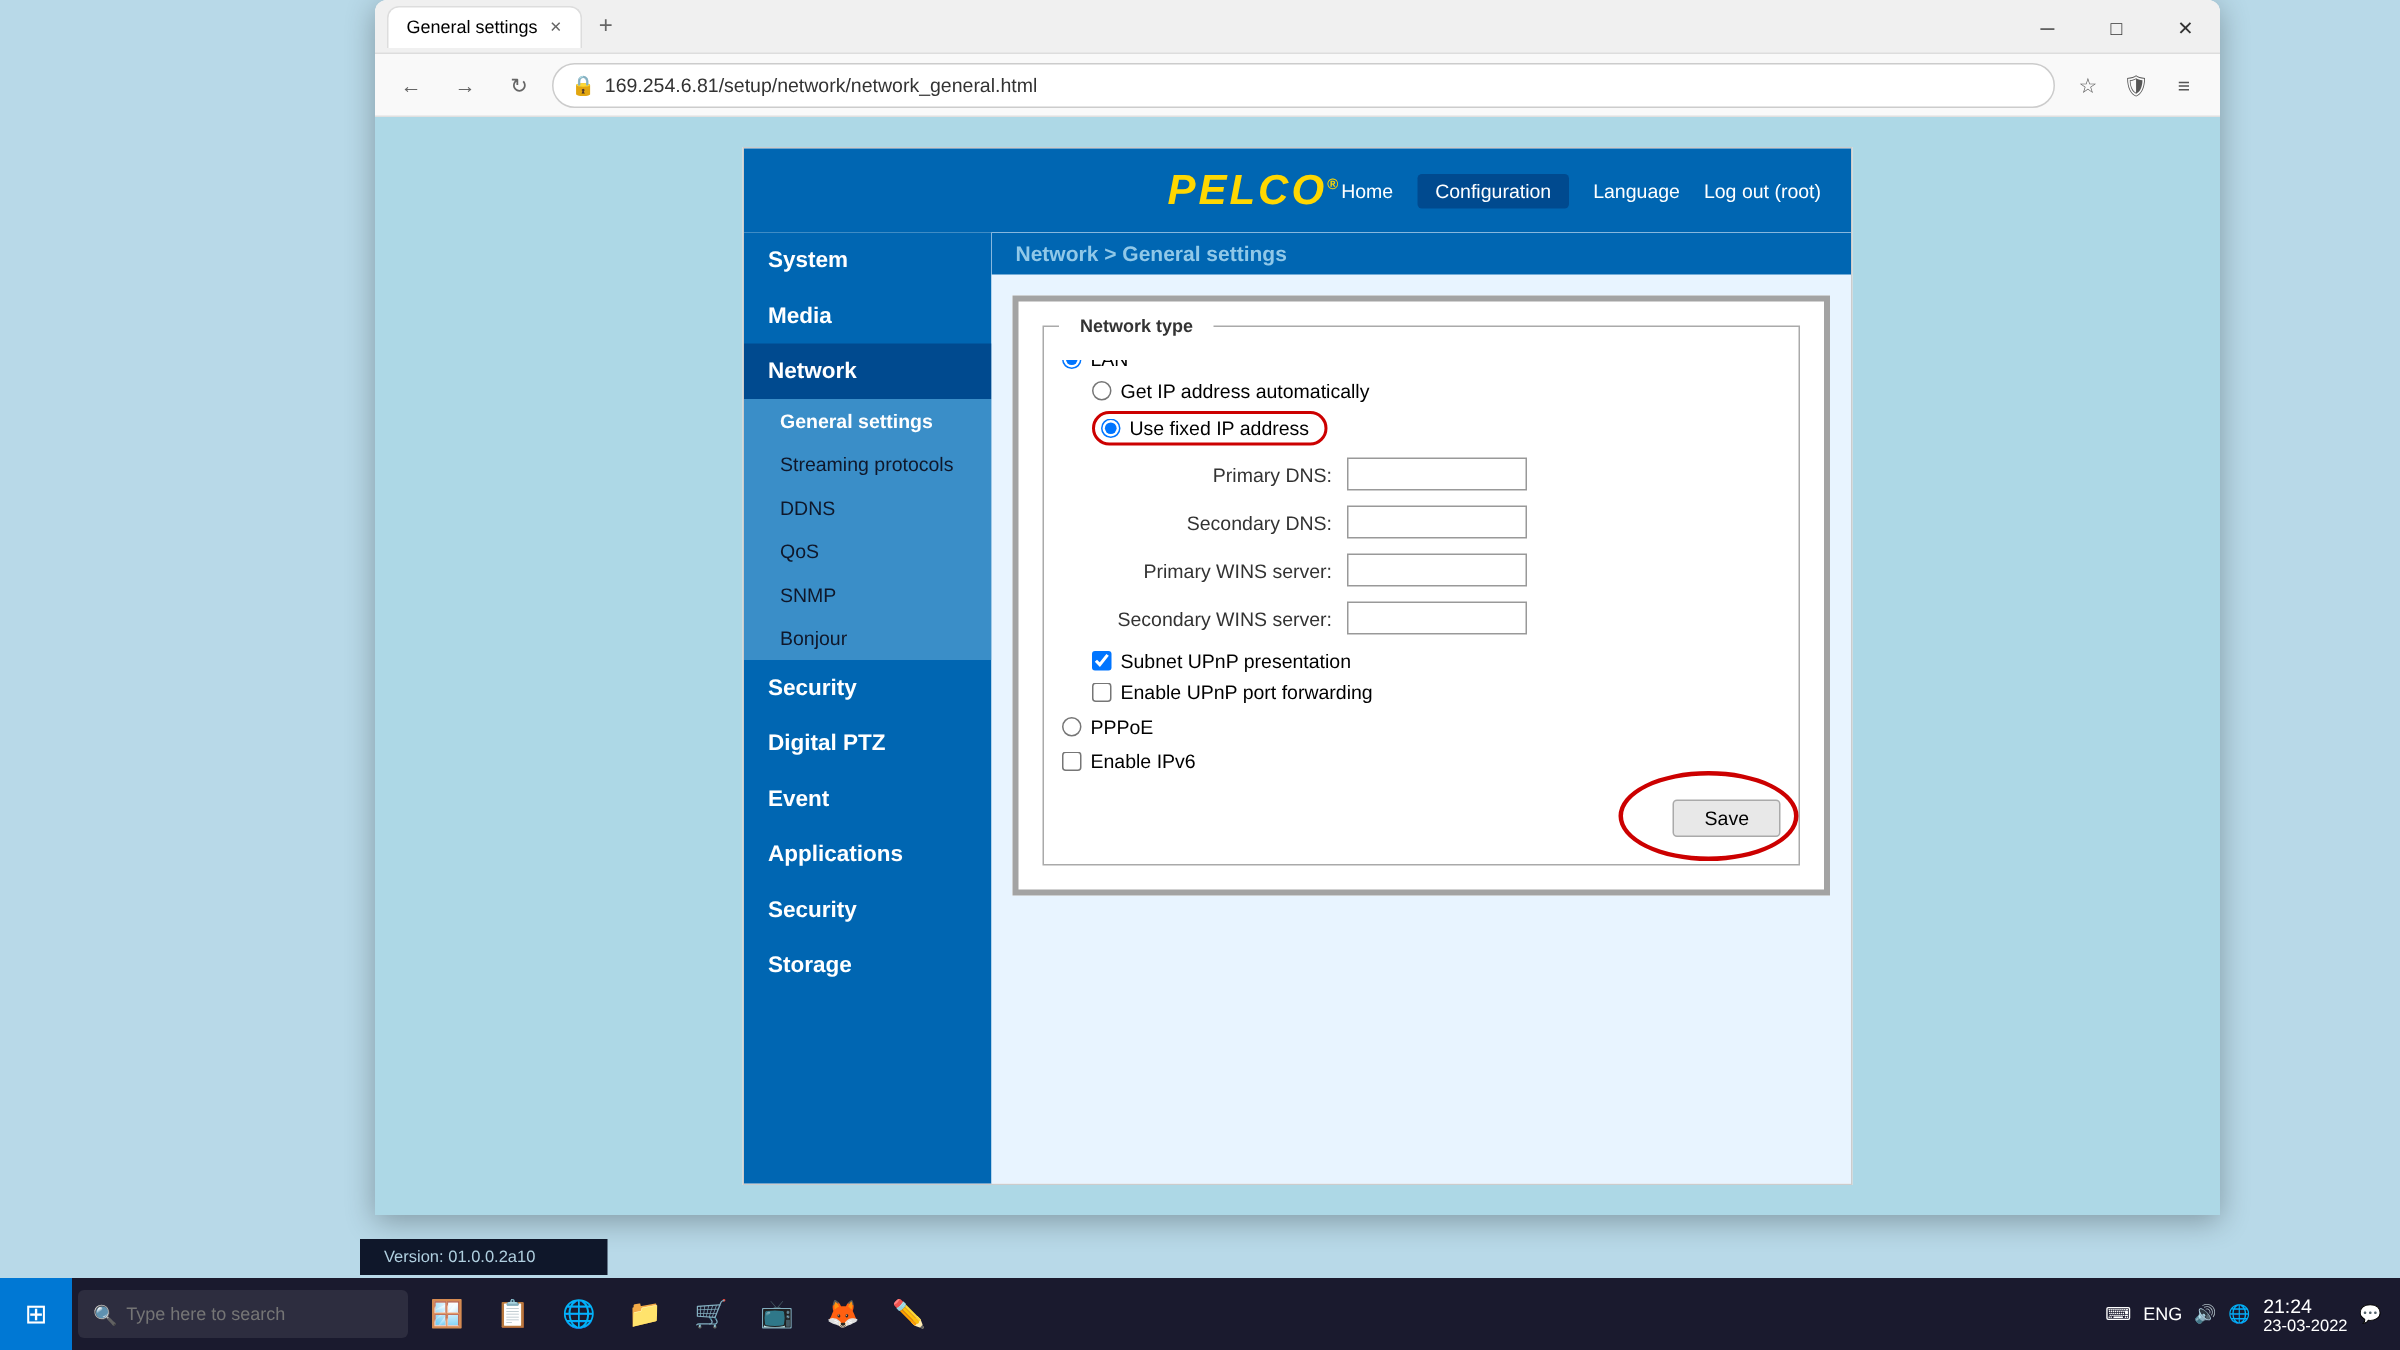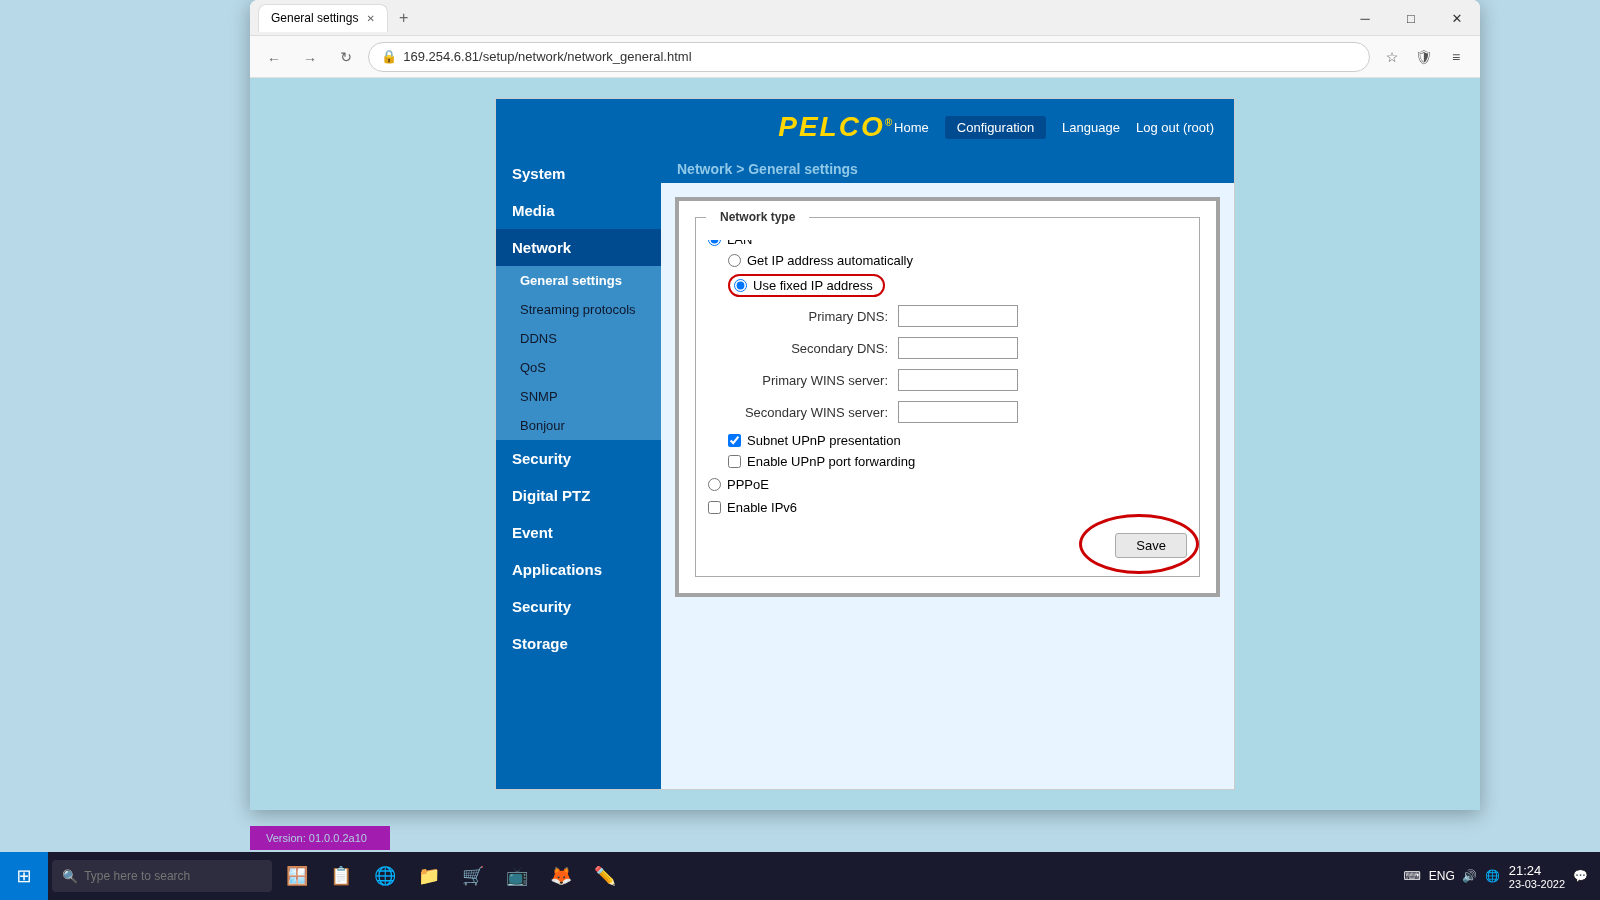--- a/index.html
+++ b/index.html
@@ -572,21 +572,21 @@
               </div>
             </div>
           </div>
         </div>
       </div>
 
     </div>
   </div>
 </div>
 
-<div style="position:absolute;bottom:50px;left:250px;color:#b0cfdf;font-size:11px;padding:6px 16px;background:#a21caf;width:140px;">Version: 01.0.0.2a10</div>
+<div style="position:absolute;bottom:50px;left:240px;color:#b0cfdf;font-size:11px;padding:6px 16px;background:#0f172a;width:165px;">Version: 01.0.0.2a10</div>
 
 <div class="taskbar">
   <div class="taskbar-start">
     <span>⊞</span>
   </div>
   <div class="taskbar-search">
     <span>🔍</span>
     <input type="text" placeholder="Type here to search" style="">
   </div>
   <div class="taskbar-icons">

